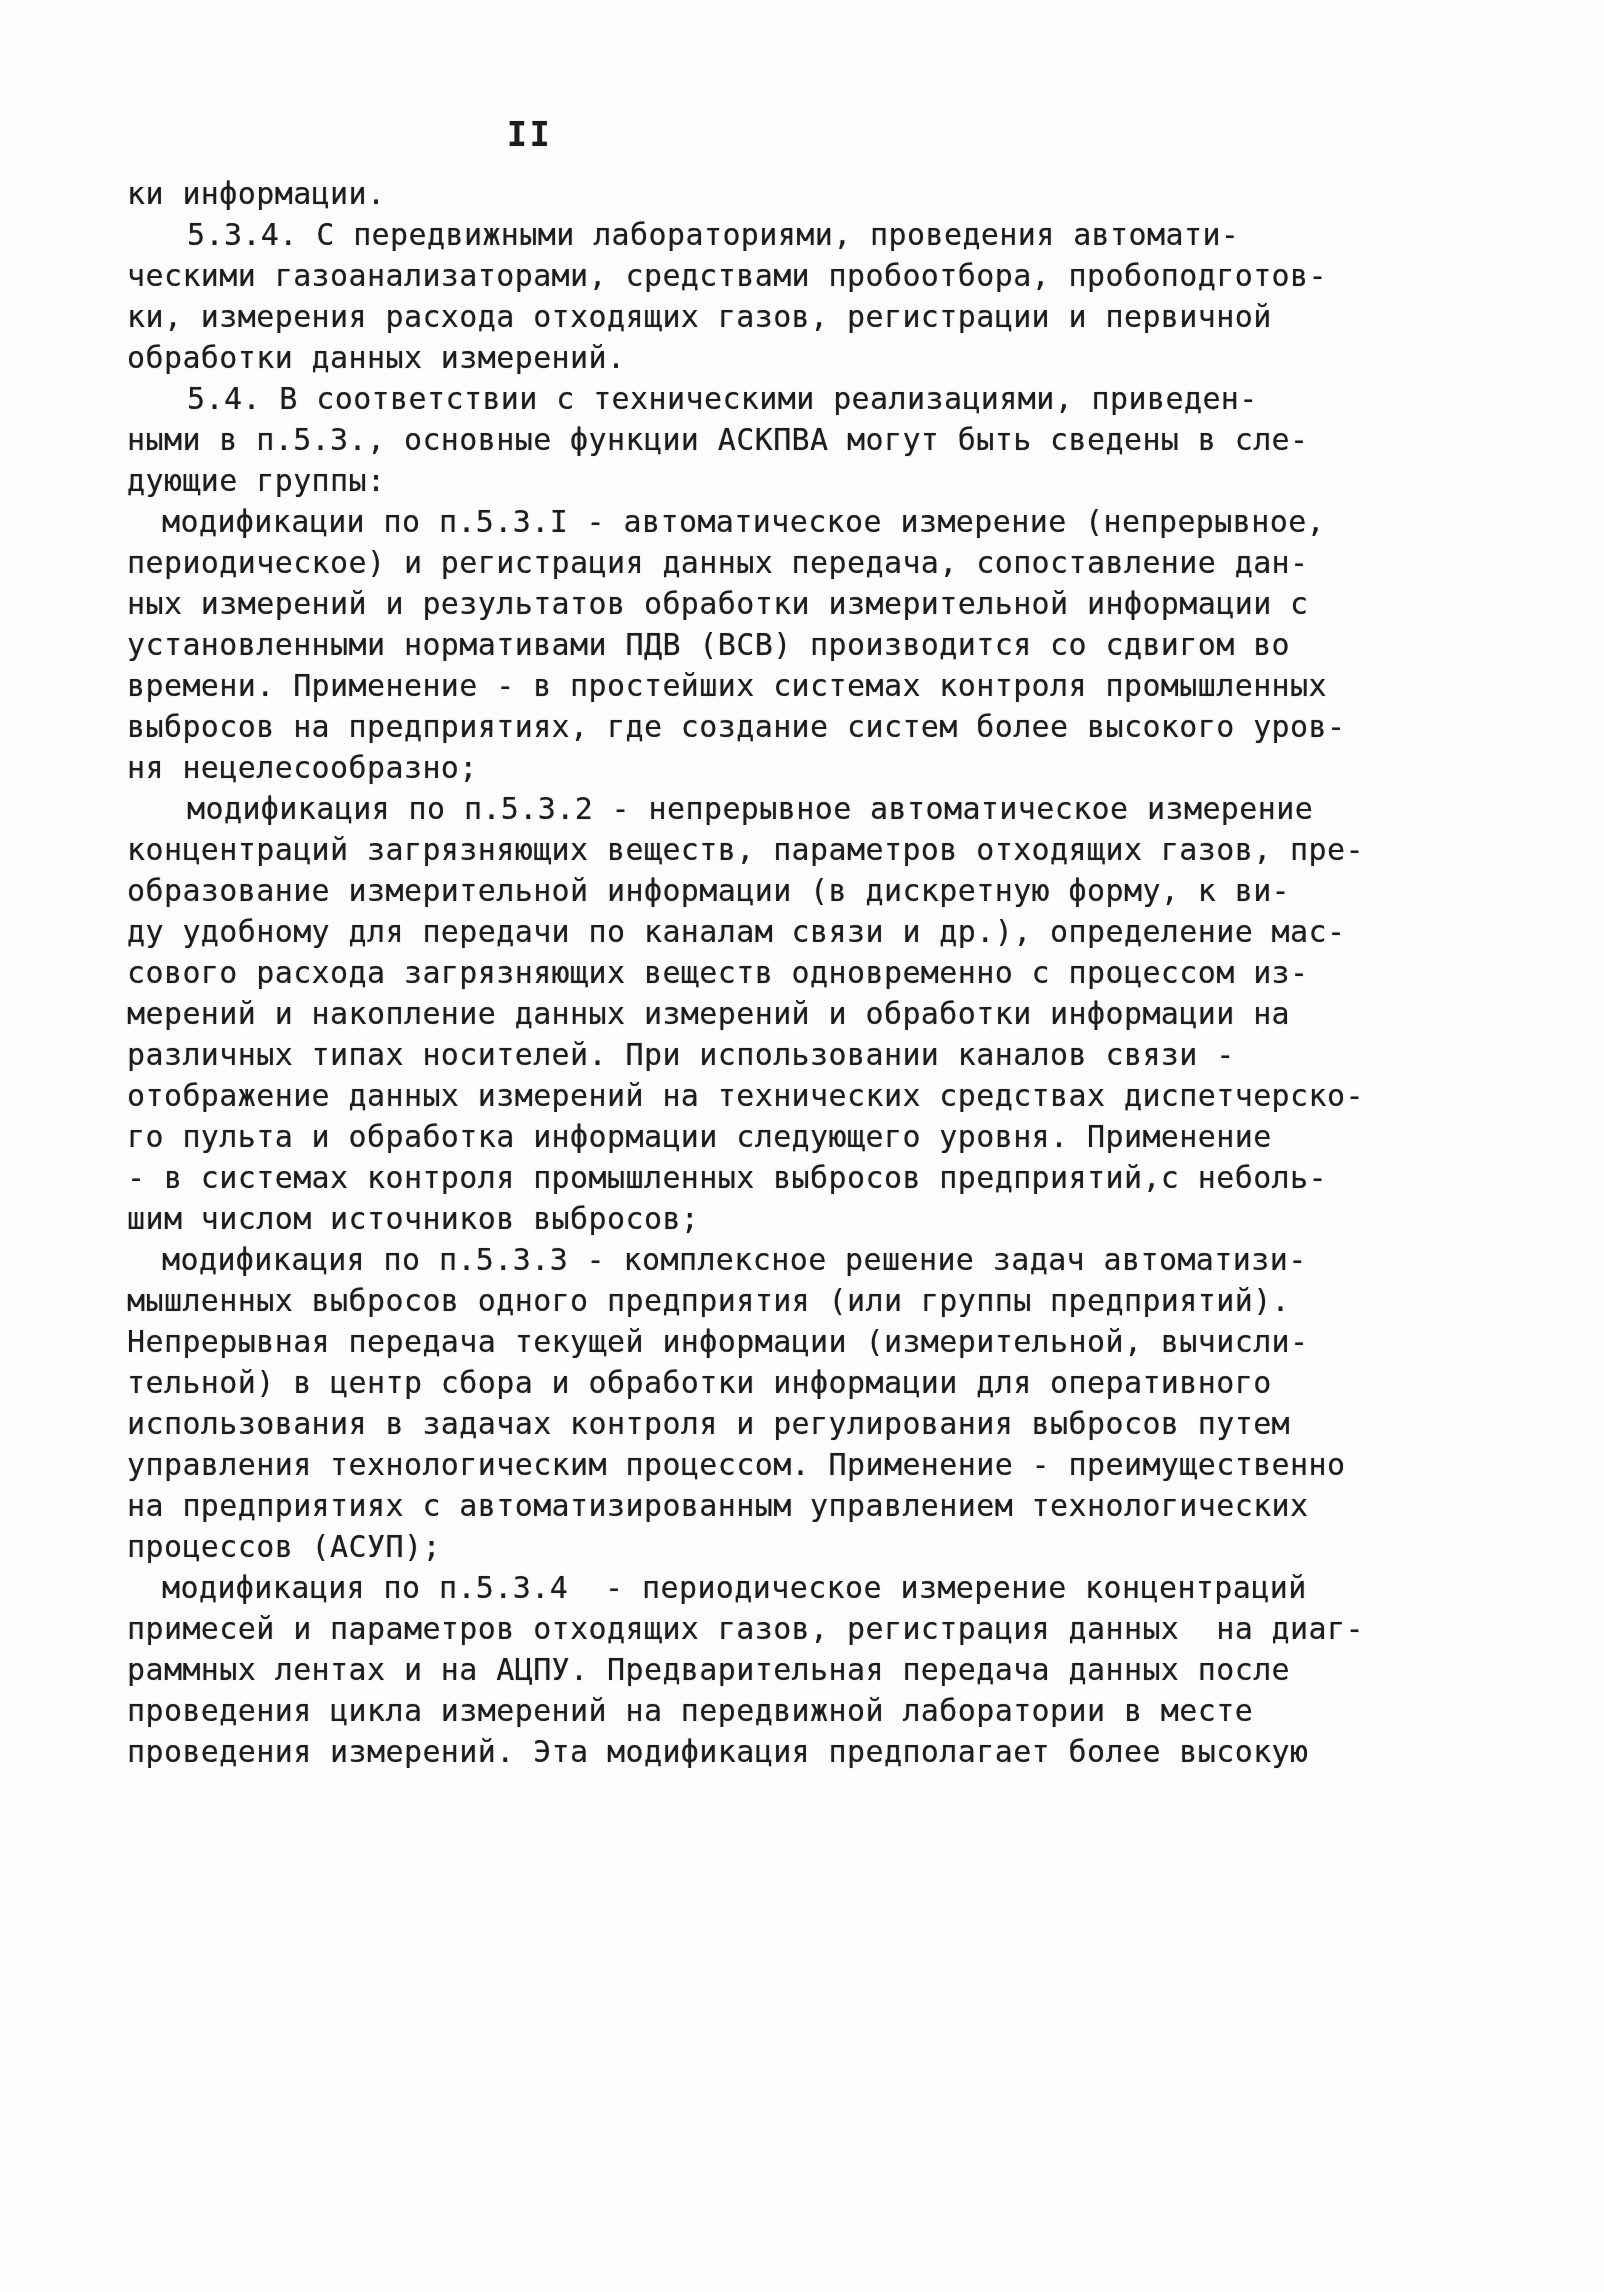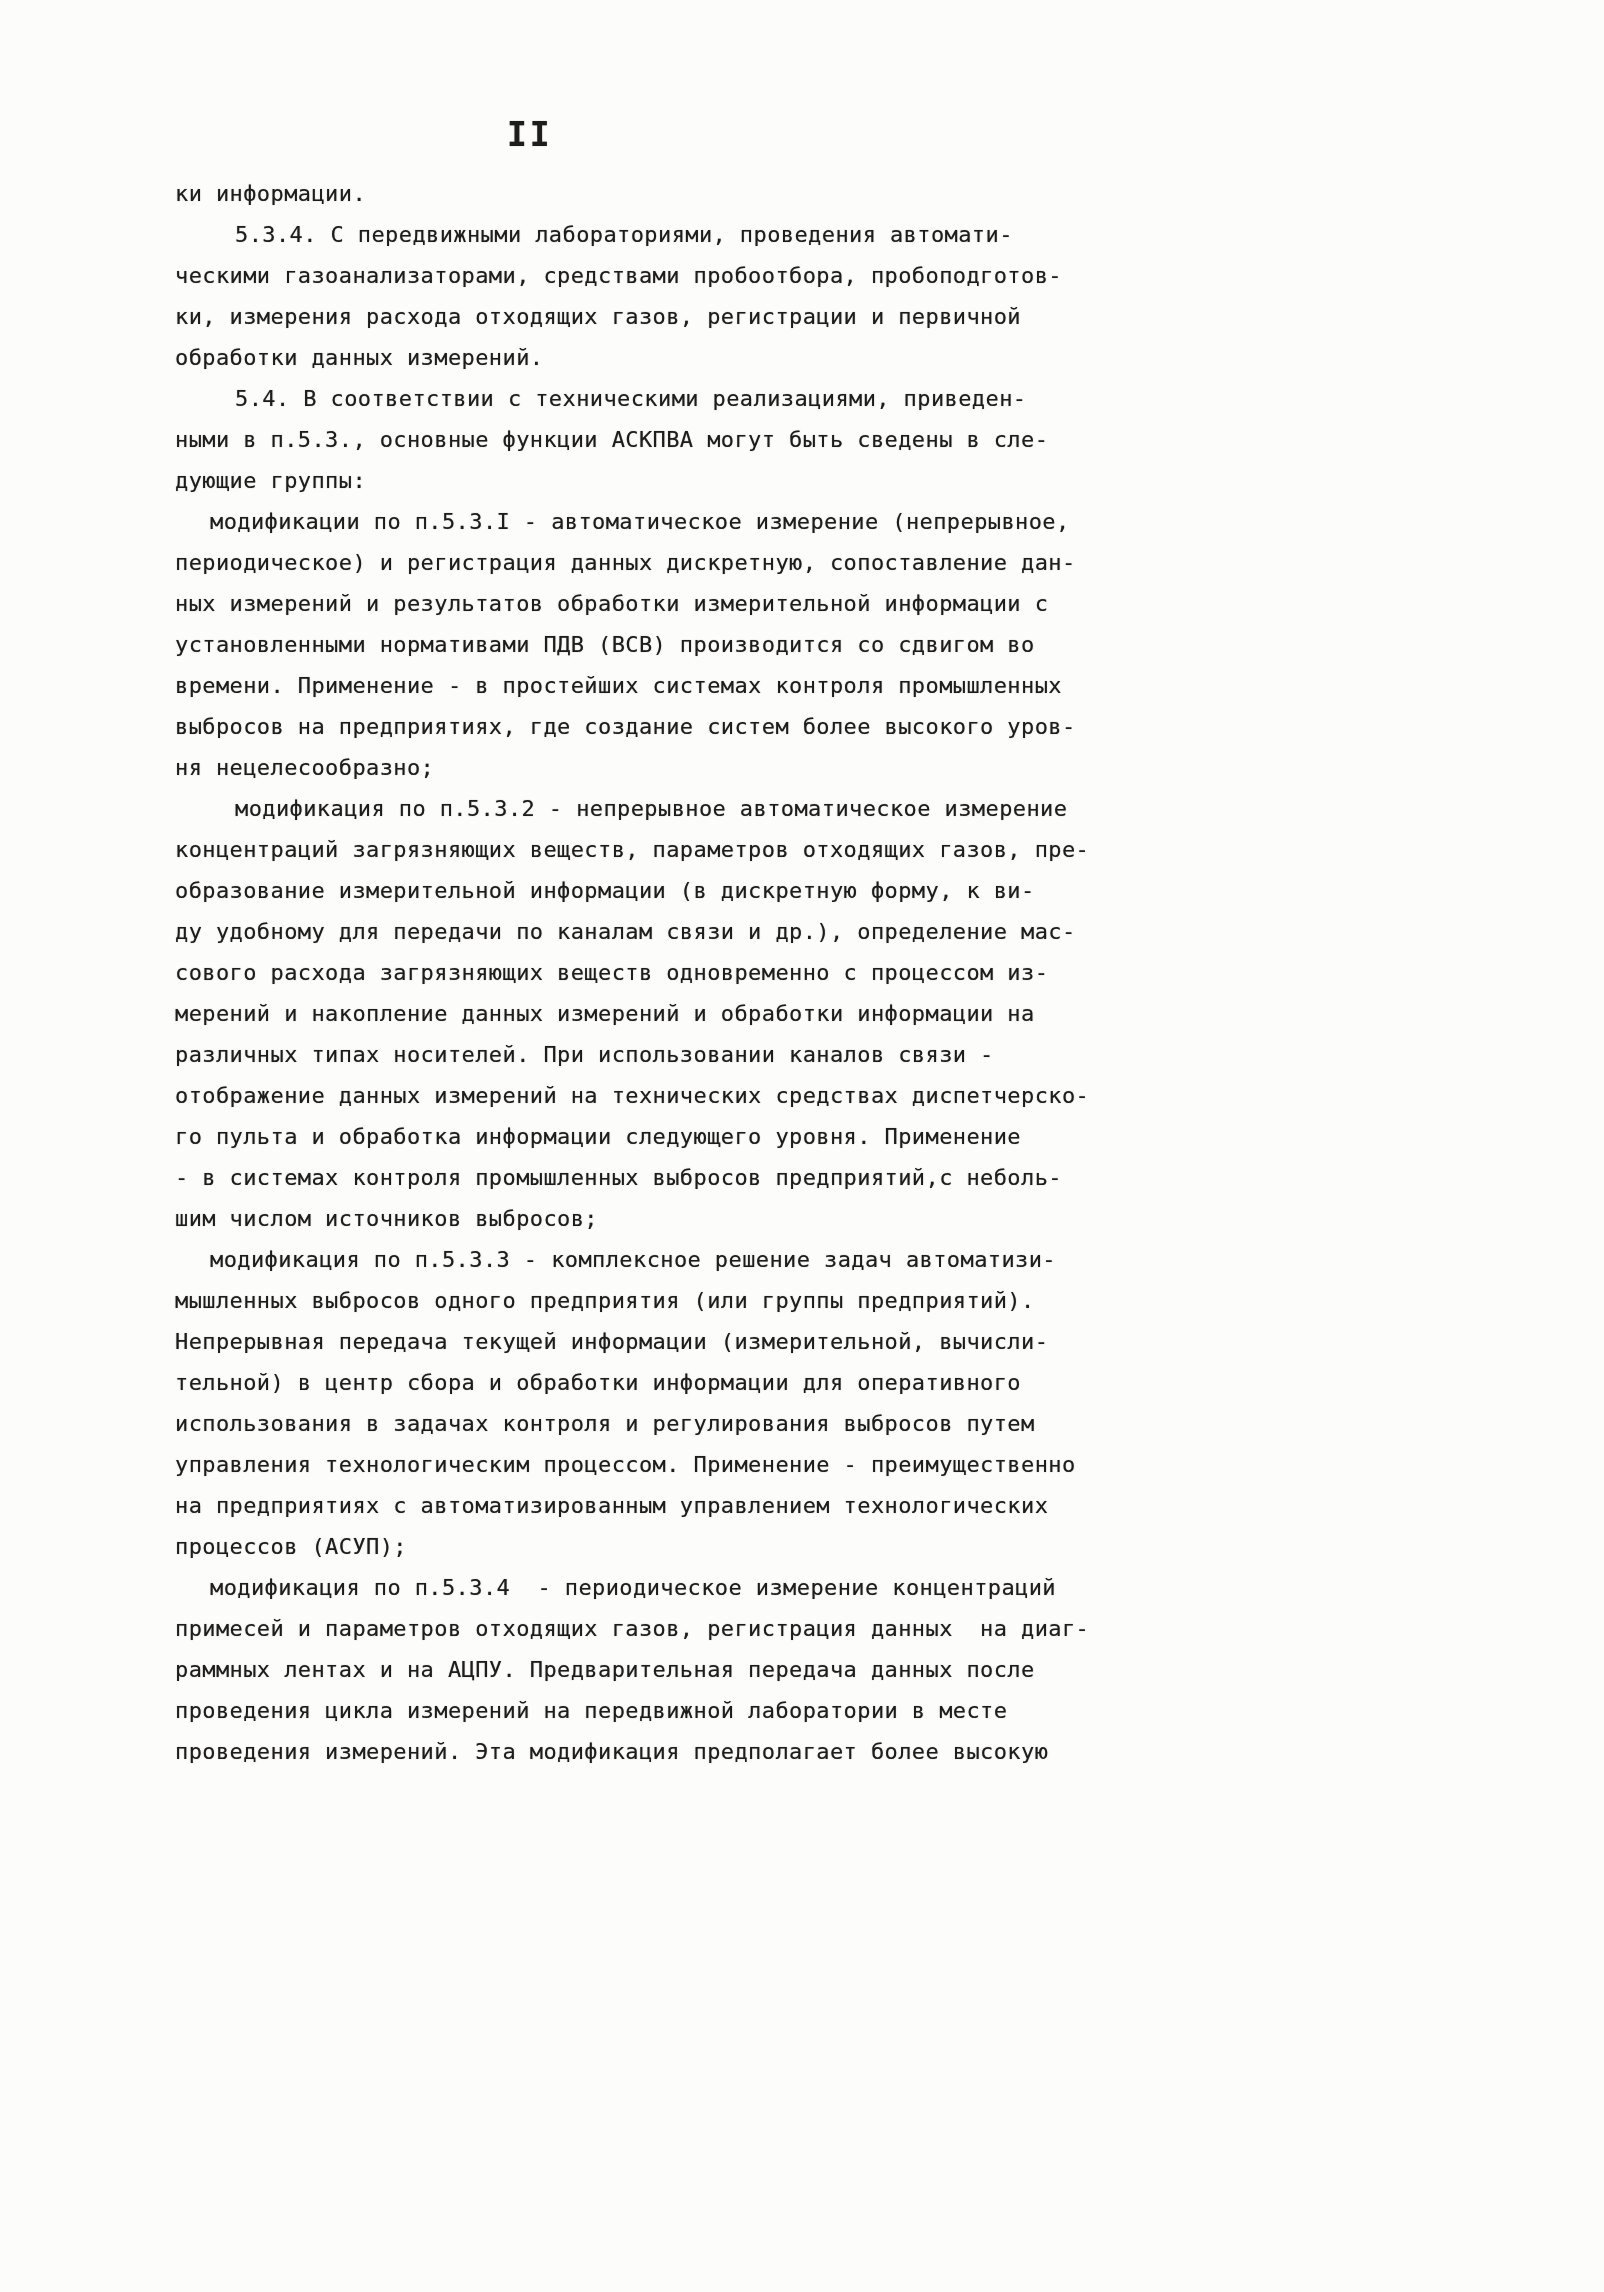--- a/index.html
+++ b/index.html
@@ -24,46 +24,45 @@
     font-weight: bold;
     letter-spacing: 2.9px;
     margin-left: 380px;
     margin-bottom: 19.4px;
     text-shadow: 0 0 1px rgba(20,20,20,0.55);
   }
   .doc-lines {
     width: 100%;
   }
   .line {
-    font-size: 22px;
+    font-size: 30px;
     line-height: 41px;
     letter-spacing: 0.4px;
     white-space: pre;
     text-shadow: 0 0 1px rgba(25,25,25,0.5);
-    margin-left: 48px;
   }
   .indent-1 { padding-left: 35px; }
   .indent-2 { padding-left: 60px; }
 </style>
 </head>
 <body>
 
 <div class="page">
   <div class="page-number">II</div>
   <div class="doc-lines">
       <div class="line indent-0">ки информации.</div>
       <div class="line indent-2">5.3.4. С передвижными лабораториями, проведения автомати-</div>
       <div class="line indent-0">ческими газоанализаторами, средствами пробоотбора, пробоподготов-</div>
       <div class="line indent-0">ки, измерения расхода отходящих газов, регистрации и первичной</div>
       <div class="line indent-0">обработки данных измерений.</div>
       <div class="line indent-2">5.4. В соответствии с техническими реализациями, приведен-</div>
       <div class="line indent-0">ными в п.5.3., основные функции АСКПВА могут быть сведены в сле-</div>
       <div class="line indent-0">дующие группы:</div>
       <div class="line indent-1">модификации по п.5.3.I - автоматическое измерение (непрерывное,</div>
-      <div class="line indent-0">периодическое) и регистрация данных дискретную, сопоставление дан-</div>
+      <div class="line indent-0">периодическое) и регистрация данных передача, сопоставление дан-</div>
       <div class="line indent-0">ных измерений и результатов обработки измерительной информации с</div>
       <div class="line indent-0">установленными нормативами ПДВ (ВСВ) производится со сдвигом во</div>
       <div class="line indent-0">времени. Применение - в простейших системах контроля промышленных</div>
       <div class="line indent-0">выбросов на предприятиях, где создание систем более высокого уров-</div>
       <div class="line indent-0">ня нецелесообразно;</div>
       <div class="line indent-2">модификация по п.5.3.2 - непрерывное автоматическое измерение</div>
       <div class="line indent-0">концентраций загрязняющих веществ, параметров отходящих газов, пре-</div>
       <div class="line indent-0">образование измерительной информации (в дискретную форму, к ви-</div>
       <div class="line indent-0">ду удобному для передачи по каналам связи и др.), определение мас-</div>
       <div class="line indent-0">сового расхода загрязняющих веществ одновременно с процессом из-</div>

